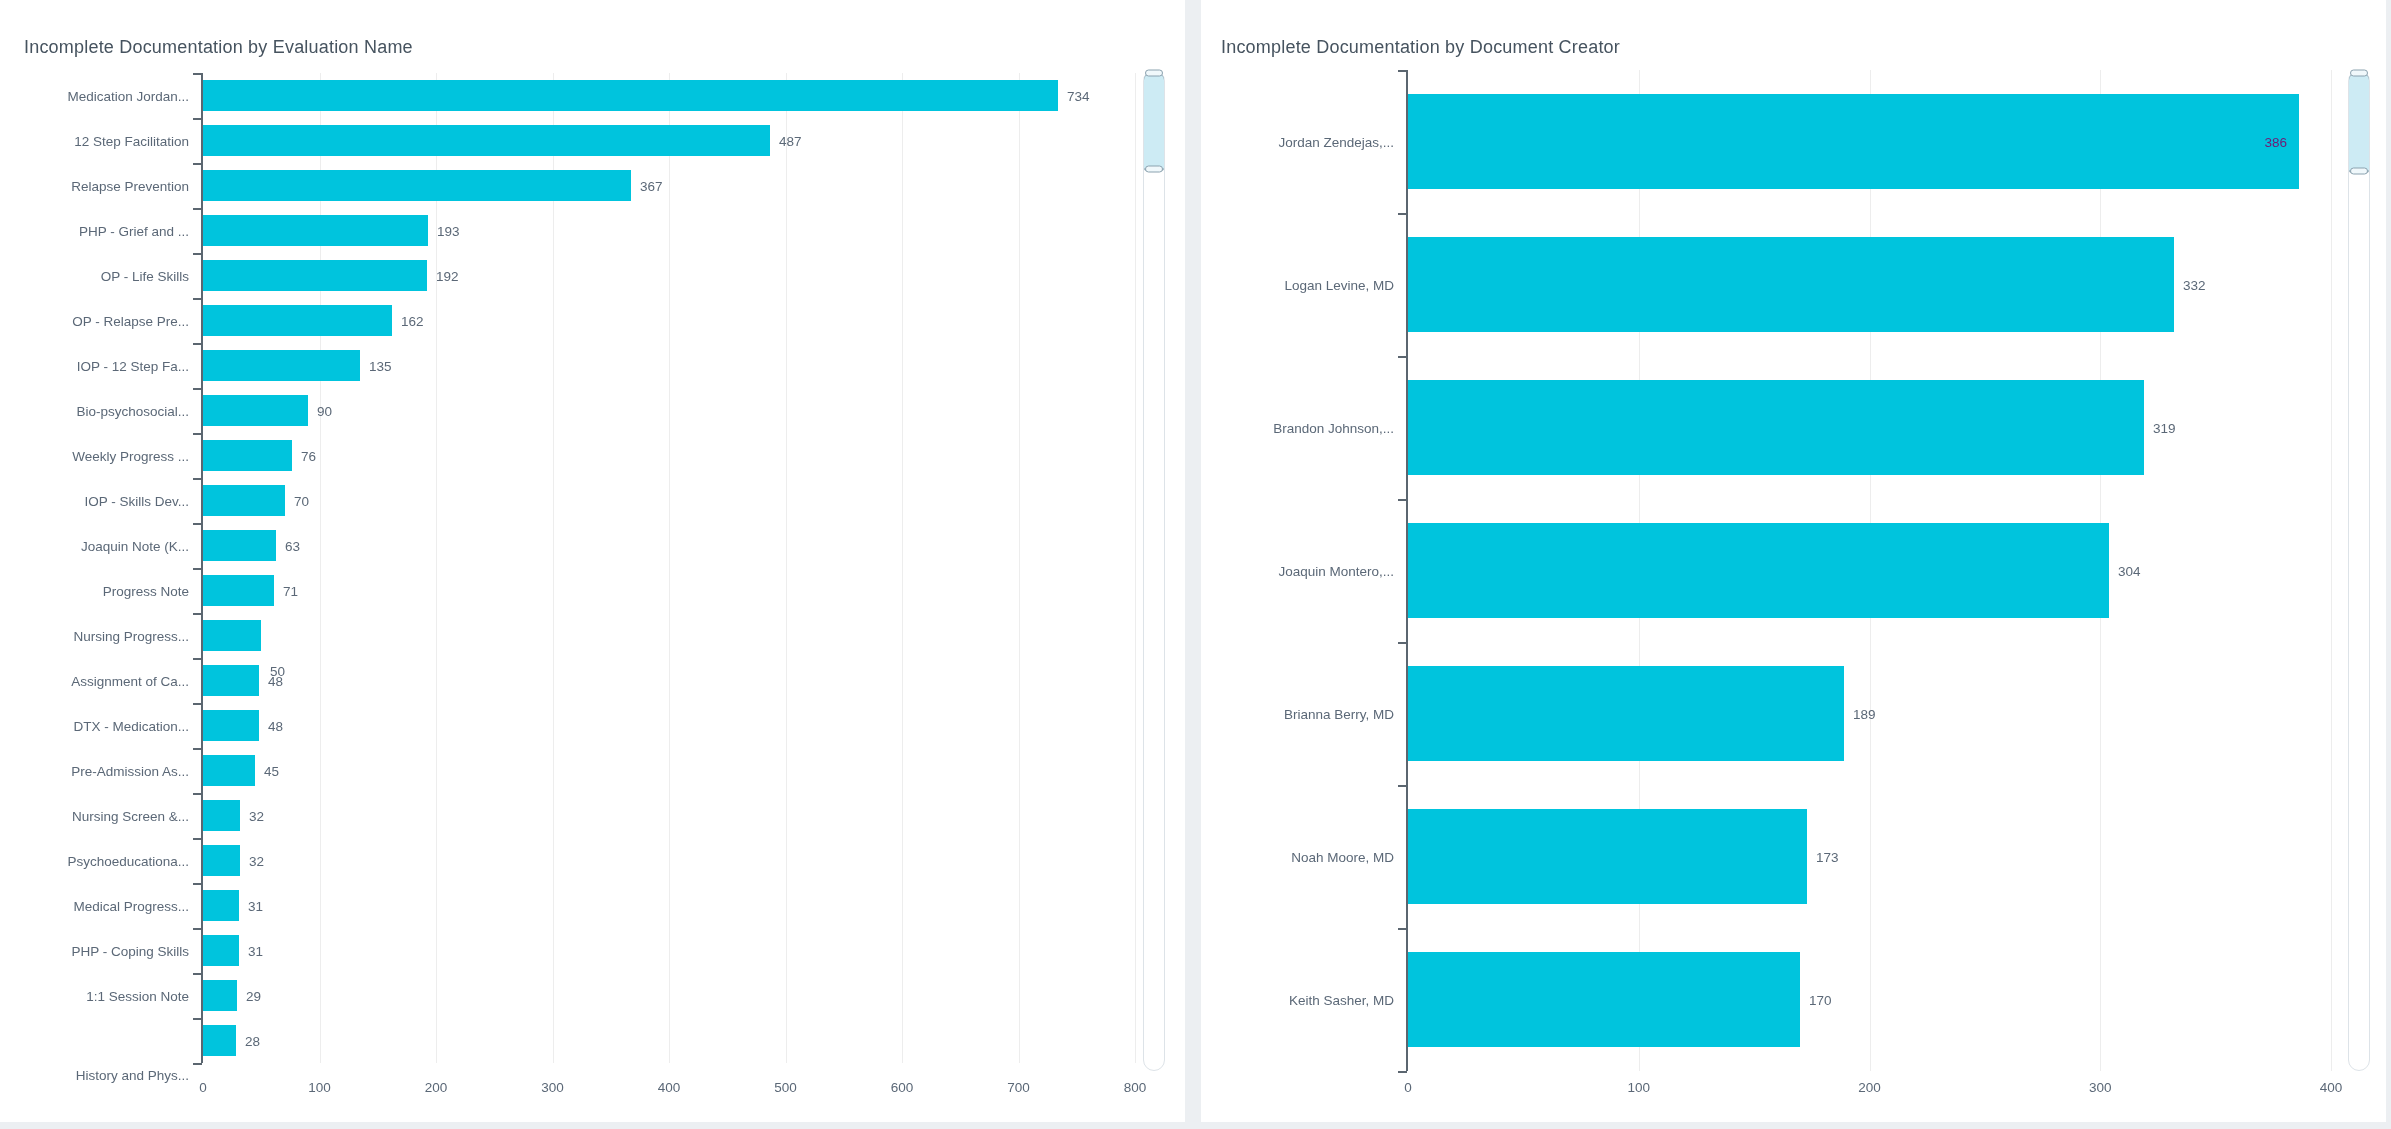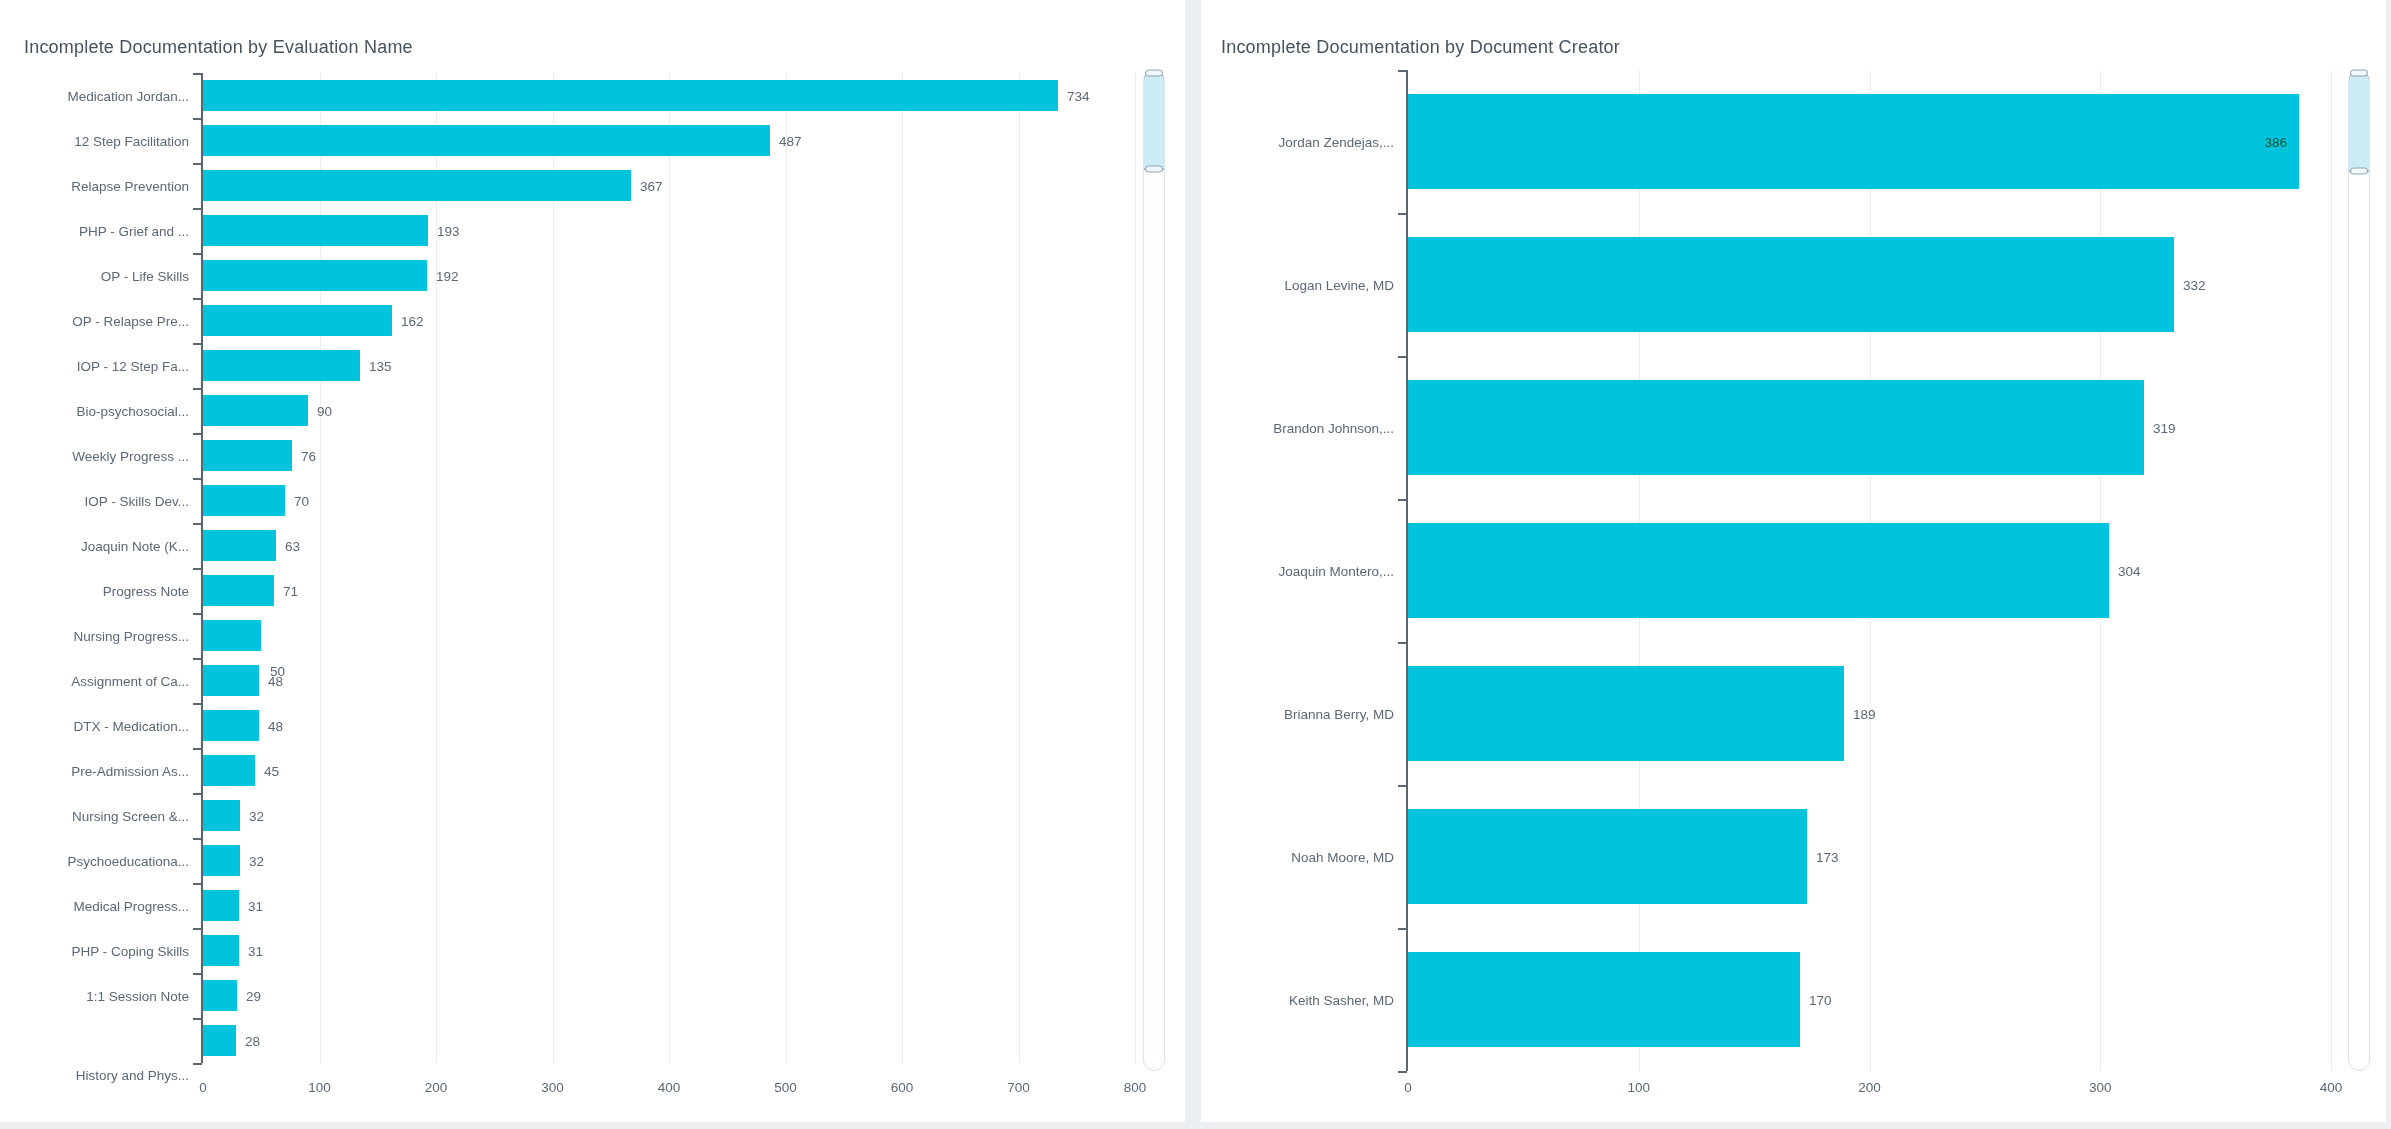--- a/index.html
+++ b/index.html
@@ -19,21 +19,21 @@
   .cat-tick{position:absolute;height:1.5px;background:#5b6670;}
   .bar{position:absolute;background:#00c4dd;}
   .cat-label{
     position:absolute;color:#5b6877;font-size:13.5px;text-align:right;
     white-space:nowrap;transform:translateY(-50%);
   }
   .val-label{
     position:absolute;color:#5b6877;font-size:13.5px;white-space:nowrap;
     transform:translateY(-50%);
   }
-  .val-label.inside{color:#14532d;text-align:right;}
+  .val-label.inside{color:#701a75;text-align:right;}
   .x-tick-label{
     position:absolute;color:#5b6877;font-size:13.5px;white-space:nowrap;
     transform:translateX(-50%);
   }
   .scroll-track{
     position:absolute;background:#ffffff;border:1px solid #dde3e8;
     border-radius:11px;box-sizing:border-box;
   }
   .scroll-thumb{
     position:absolute;left:0;right:0;top:0;background:#cdebf4;

